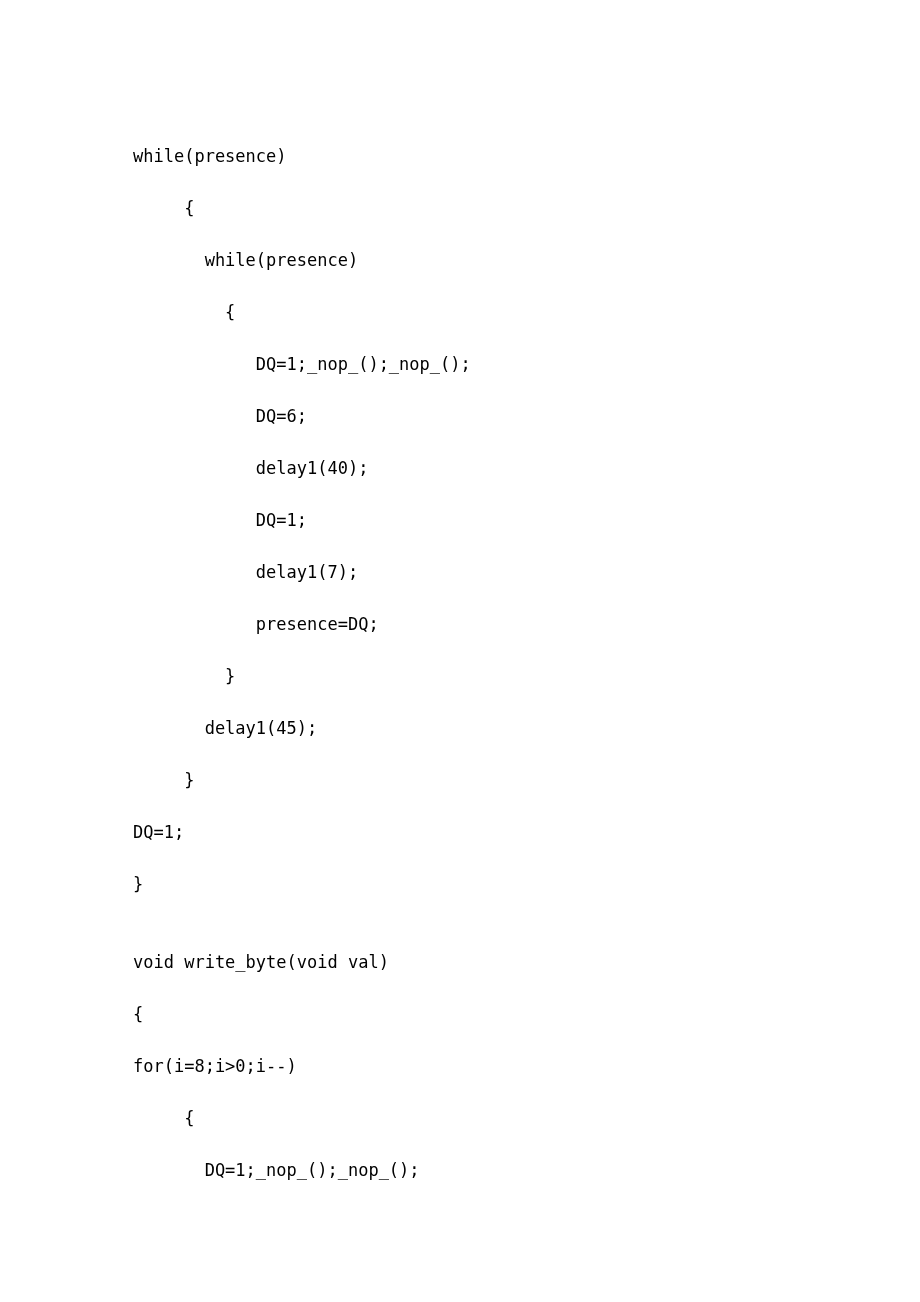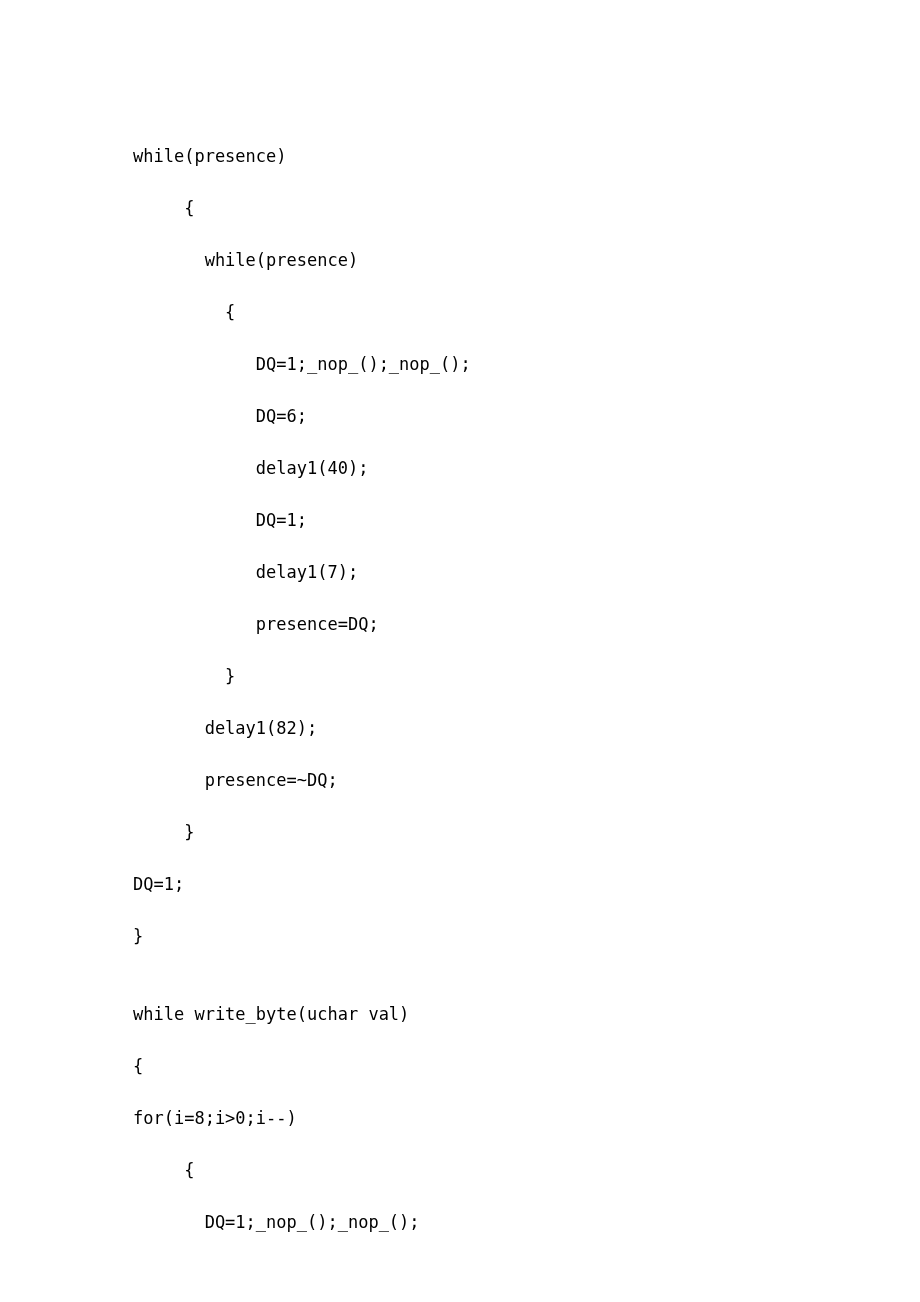--- a/index.html
+++ b/index.html
@@ -29,27 +29,26 @@
 <span class="line">     {</span>
 <span class="line">       while(presence)</span>
 <span class="line">         {</span>
 <span class="line">            DQ=1;_nop_();_nop_();</span>
 <span class="line">            DQ=6;</span>
 <span class="line">            delay1(40);</span>
 <span class="line">            DQ=1;</span>
 <span class="line">            delay1(7);</span>
 <span class="line">            presence=DQ;</span>
 <span class="line">         }</span>
-<span class="line">       delay1(82);</span>
-<span class="line">       presence=~DQ;</span>
+<span class="line">       delay1(45);</span>
 <span class="line">     }</span>
 <span class="line">DQ=1;</span>
 <span class="line">}</span>
 <span class="line"></span>
-<span class="line">while write_byte(uchar val)</span>
+<span class="line">void write_byte(void val)</span>
 <span class="line">{</span>
 <span class="line">for(i=8;i&gt;0;i--)</span>
 <span class="line">     {</span>
 <span class="line">       DQ=1;_nop_();_nop_();</span>
 
 
 
 
 
 

